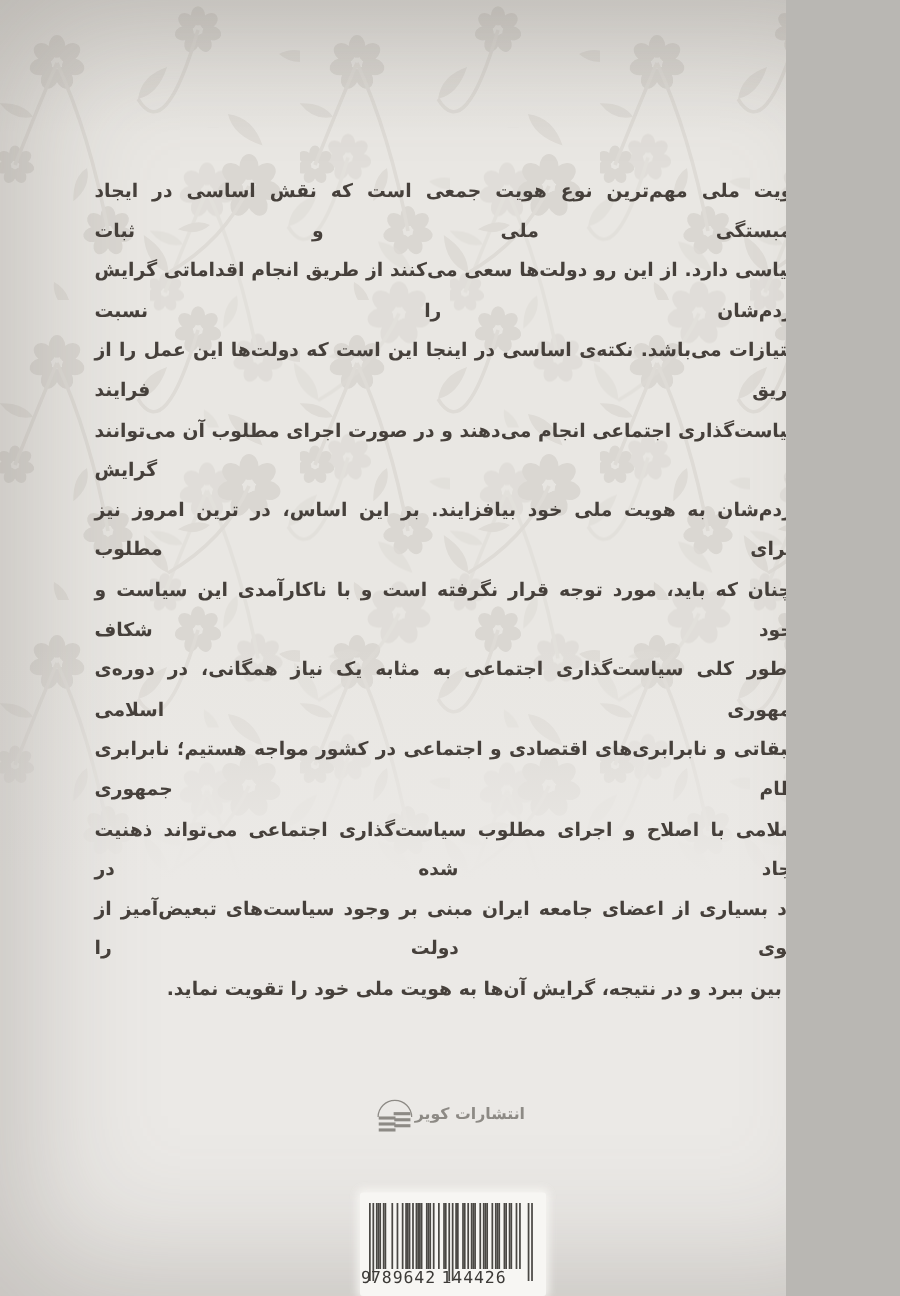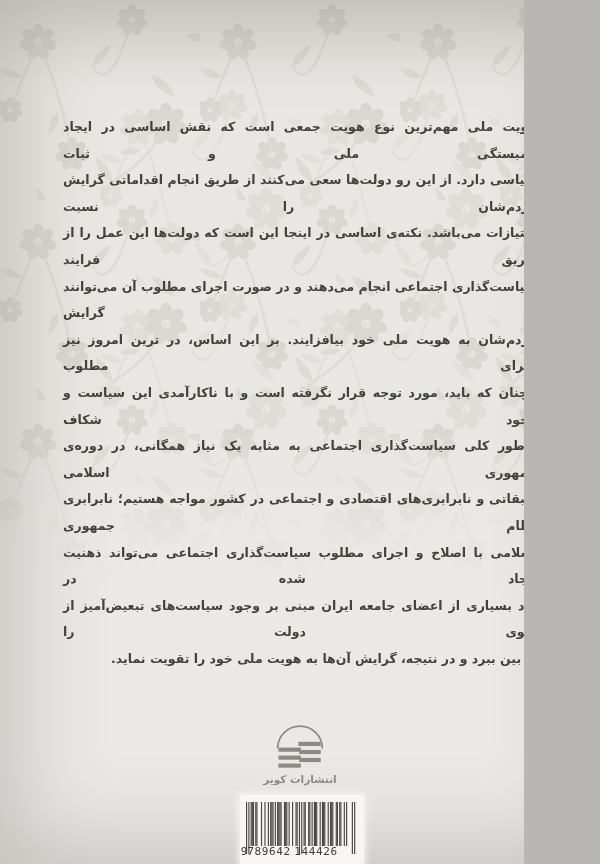--- a/index.html
+++ b/index.html
@@ -32,21 +32,21 @@
     line-height:26.6px;
   }
   .text-line{
     text-align:justify;text-align-last:justify;
     white-space:normal;
     letter-spacing:.1px;
   }
   .text-line.last{text-align-last:right;}
   .logo-area{
     position:absolute;left:250px;top:712px;width:100px;
-    display:flex;flex-direction:column;align-items:center;
+    display:flex;flex-direction:row;align-items:center;
   }
   .logo-area svg{display:block;}
   .publisher-name{
     margin-top:3px;
     color:var(--logo,#8d8a85);
     font-size:10.5px;font-weight:bold;
     direction:rtl;text-align:center;
     letter-spacing:.5px;
     white-space:nowrap;
   }

